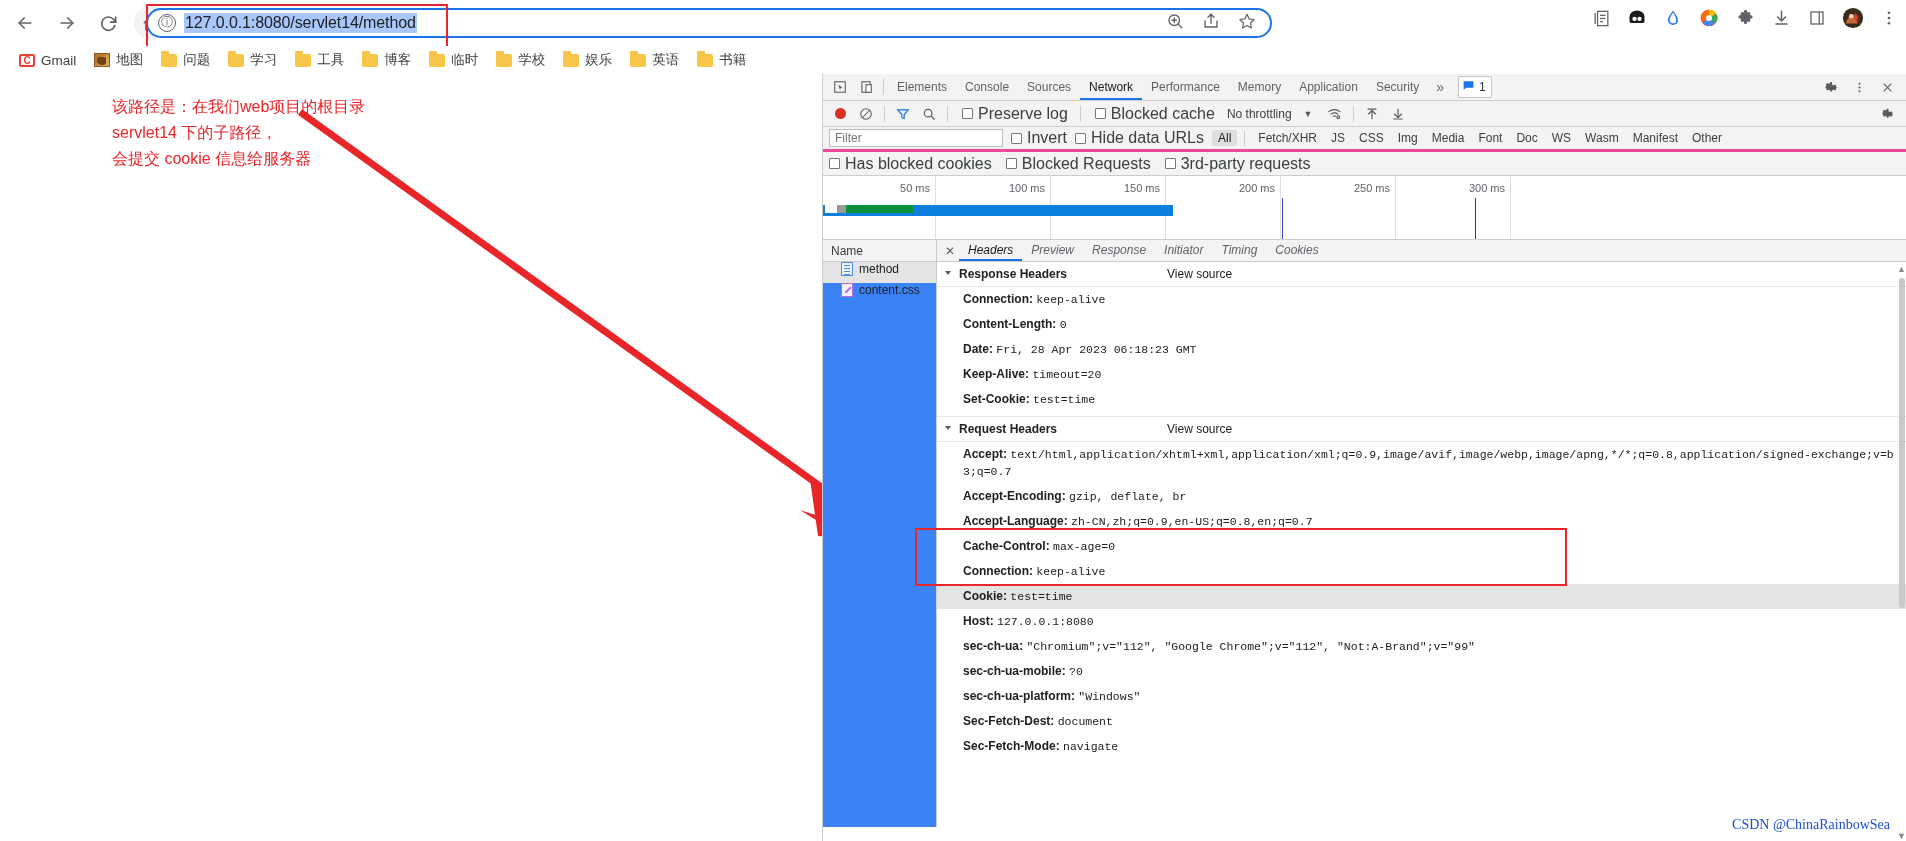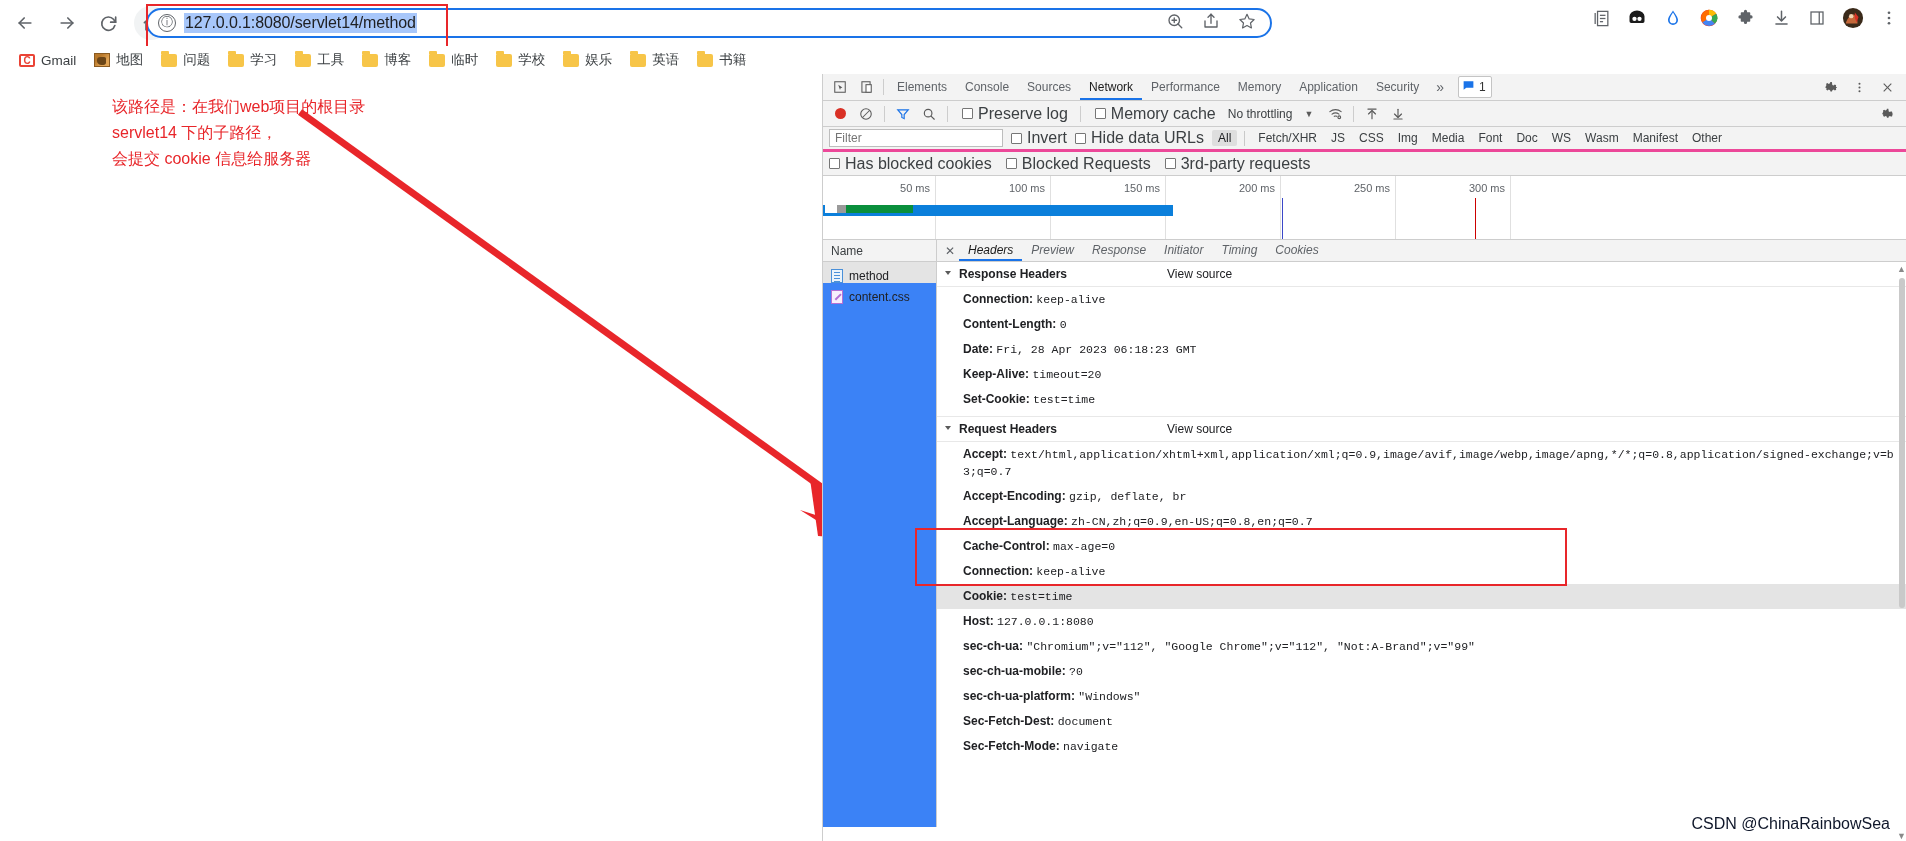--- a/index.html
+++ b/index.html
@@ -163,21 +163,21 @@
   .ov-cell { border-right: 1px solid #e0e0e0; position: relative; }
   .ov-label { position: absolute; right: 5px; top: 6px; font-size: 11px; color: #5f6368; }
   .ov-bar { position: absolute; height: 10px; top: 30px; }
   .ov-blueline { position: absolute; width: 1px; background: #3b48c8; top: 22px; bottom: 0; }
   .split { display: flex; height: 100%; }
   .names-col { width: 114px; border-right: 1px solid #cdcdcd; background: #3b82f6; }
   .names-head {
     height: 22px; background: #f3f3f3; border-bottom: 1px solid #cdcdcd;
     font-size: 12px; color: #3c4043; display: flex; align-items: center; padding-left: 8px;
   }
-  .name-row { height: 21px; display: flex; align-items: flex-end; padding-left: 8px; gap: 6px; font-size: 12px; color: #202124; }
+  .name-row { height: 21px; display: flex; align-items: flex-start; padding-left: 18px; gap: 6px; font-size: 12px; color: #202124; }
   .name-row.sel { background: #e4e4e4; }
   .doc-ic { width: 12px; height: 14px; border: 1px solid #4a90d9; background:#eaf3fb; flex:0 0 12px; position:relative;}
   .doc-ic::after{content:'';position:absolute;left:2px;top:2px;right:2px;height:1px;background:#4a90d9;box-shadow:0 3px 0 #4a90d9,0 6px 0 #4a90d9,0 9px 0 #4a90d9;}
   .css-ic { width: 12px; height: 14px; border: 1px solid #b36fd4; background:#f7eefc; flex:0 0 12px; position:relative;}
   .css-ic::after{content:'';position:absolute;left:2px;top:5px;width:8px;height:1.5px;background:#b36fd4;transform:rotate(-45deg);}
 
   .detail-col { flex: 1; position: relative; overflow: hidden; }
   .detail-tabs {
     height: 22px; background: #f3f3f3; border-bottom: 1px solid #cdcdcd;
     display: flex; align-items: center; padding-left: 4px;
@@ -206,22 +206,22 @@
     border: 2px solid #e8262a; pointer-events: none; z-index: 5;
   }
 
   .dt-scrollbar {
     position: absolute; right: 0; top: 190px; width: 8px; bottom: 0; background: transparent;
   }
   .dt-scrollbar .thumb { position: absolute; right: 1px; top: 0; width: 6px; height: 300px; background: #c9c9c9; border-radius: 3px; }
   .scroll-arrow { position:absolute; right:0; font-size:9px; color:#8a8a8a; }
 
   .watermark {
-    position: absolute; right: 16px; bottom: 8px; font-size: 16px; color: #0f172a;
-    font-family: Liberation Sans, sans-serif;
+    position: absolute; right: 16px; bottom: 8px; font-size: 14px; color: #1d4ed8;
+    font-family: Liberation Serif, serif;
   }
 </style>
 </head>
 <body>
 
 <div id="root">
 
   <div class="browser-toolbar">
     <div class="nav-btn">
       <svg width="20" height="20" viewBox="0 0 24 24" fill="none" stroke="#5f6368" stroke-width="2" stroke-linecap="round" stroke-linejoin="round">
@@ -482,21 +482,21 @@
           </svg>
       </span>
       <span class="dt-sep"></span>
       <span class="cb-wrap">
         <span class="cb"></span>
         <span class="cb-label">Preserve log</span>
       </span>
       <span class="dt-sep" style="margin-left:10px;"></span>
       <span class="cb-wrap">
         <span class="cb"></span>
-        <span class="cb-label">Memory cache</span>
+        <span class="cb-label">Blocked cache</span>
       </span>
       <span class="throttle">No throttling</span>
       <span class="caret">▼</span>
       <span class="tb-btn" style="margin-left:8px;">
         <svg width="15" height="15" viewBox="0 0 24 24" fill="none" stroke="#5a5a5a" stroke-width="1.8" stroke-linecap="round">
             <path d="M3 9a14 14 0 0 1 18 0"></path>
             <path d="M6.5 13a9 9 0 0 1 11 0"></path>
             <path d="M10 16.5a4 4 0 0 1 4 0"></path>
             <circle cx="18" cy="18" r="2.2"></circle>
           </svg>

